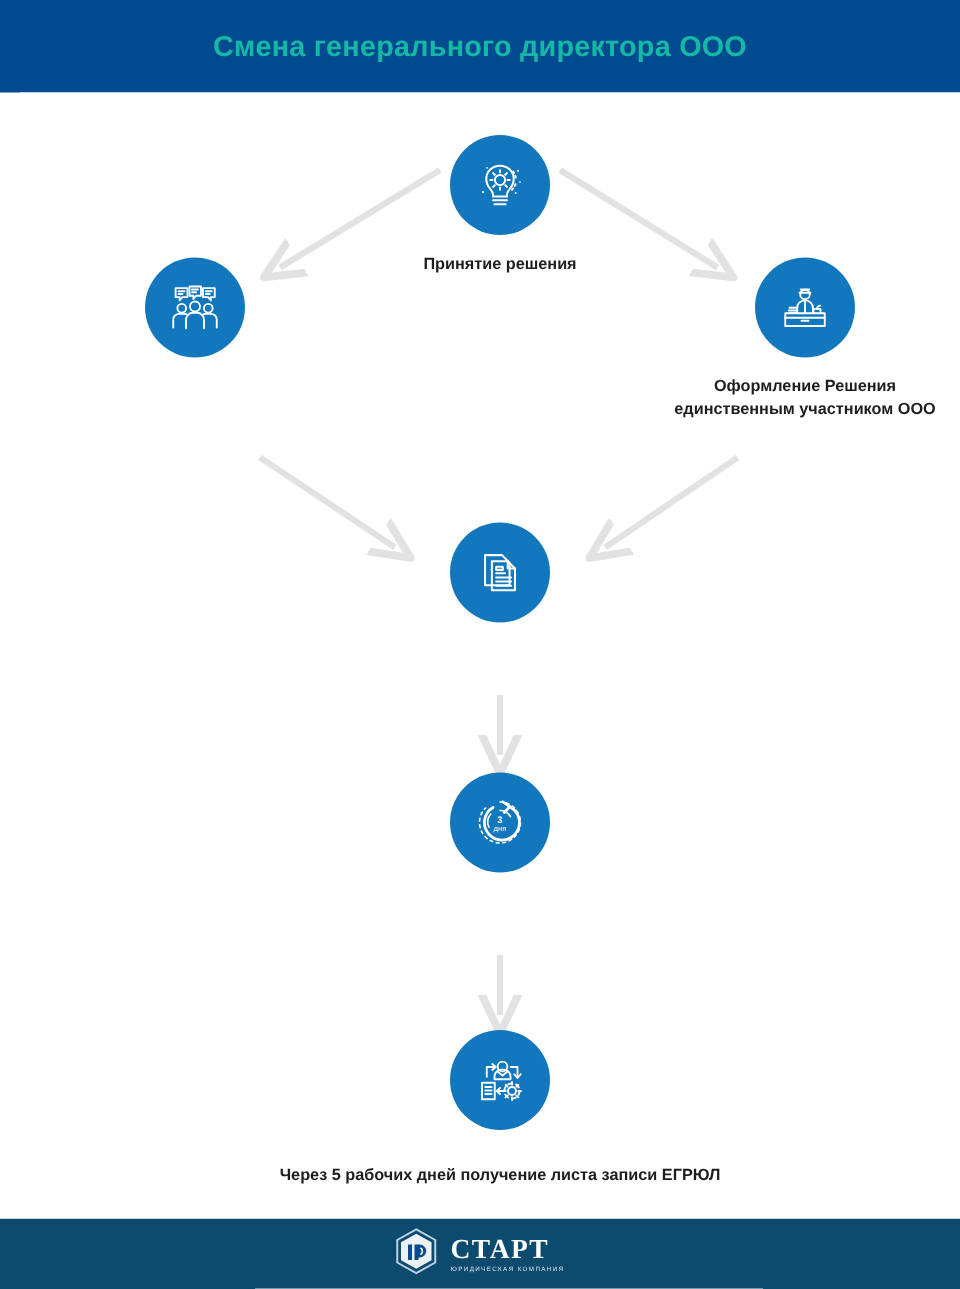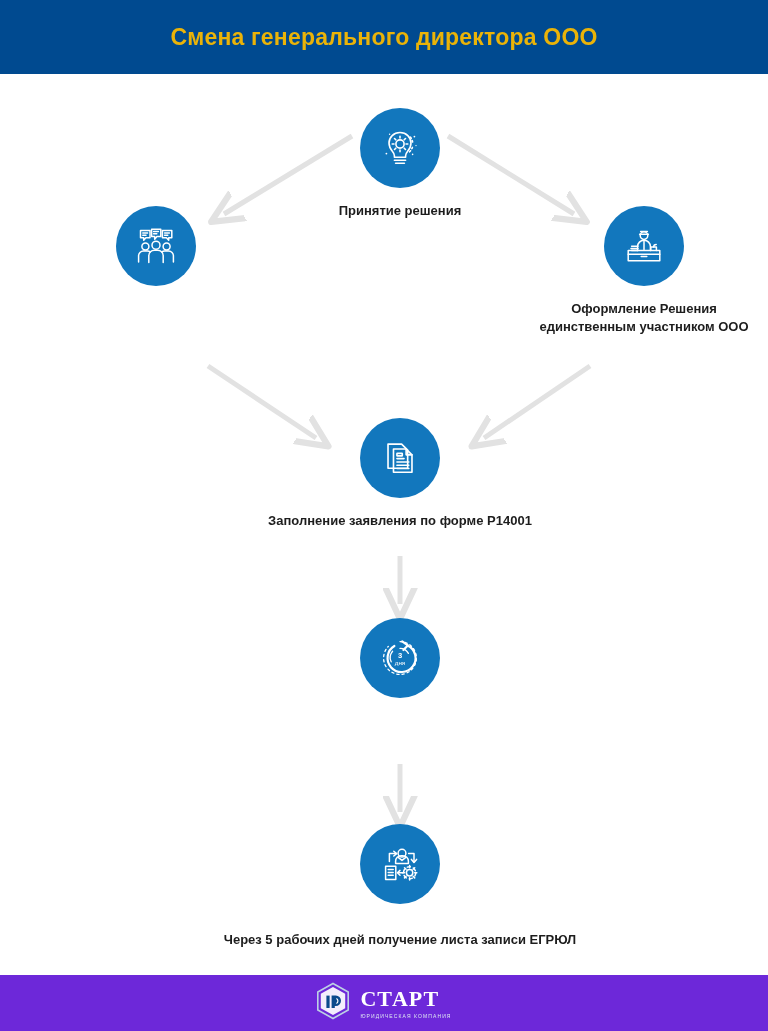--- a/index.html
+++ b/index.html
@@ -23,21 +23,21 @@
     position: absolute;
     left: 0; top: 0;
     width: 768px;
     height: 74px;
     background: #004a90;
     display: flex;
     align-items: center;
     justify-content: center;
   }
   .header-title {
-    color: #eab308;
+    color: #14b8a6;
     font-size: 23px;
     font-weight: bold;
     letter-spacing: 0.2px;
     font-family: "Liberation Sans", "DejaVu Sans", sans-serif;
     white-space: nowrap;
   }
 
   
   .canvas {
     position: absolute;
@@ -91,21 +91,21 @@
   #node-form       { left: 224px; top: 344px; width: 320px; }
   #node-deadline   { left: 144px; top: 544px; width: 480px; }
   #node-record     { left: 164px; top: 750px; width: 440px; gap: 13px; }
 
   
   .footer {
     position: absolute;
     left: 0; top: 975px;
     width: 768px;
     height: 56px;
-    background: #6d28d9;
+    background: #0c4a6e;
     display: flex;
     align-items: center;
     justify-content: center;
     gap: 10px;
   }
   .logo-mark { flex: 0 0 auto; }
   .logo-text { display: flex; flex-direction: column; align-items: flex-start; }
   .logo-name {
     color: #ffffff;
     font-family: "Liberation Serif", "DejaVu Serif", serif;
@@ -237,23 +237,20 @@
 
           <path d="M11.5 9.5h14.2l6.3 6.3v18.9H11.5z"></path>
 
           <path d="M17.2 14.6h13.2l6.1 6.1v18.2H17.2z"></path>
           <path d="M30.4 14.6v6.1h6.1"></path>
 
           <path d="M20.8 24.6h7.4M20.8 28.2h12.4M20.8 31.6h12.4M20.8 35h12.4"></path>
           <rect x="20.8" y="19.2" width="5.6" height="2.6" rx="0.4"></rect>
         </g>
       </svg>
-    </div>
-    <div class="caption">
-      <span class="ln">Заполнение заявления по форме Р14001</span>
     </div>
   </div>
 
   <div class="node" id="node-deadline">
     <div class="circle">
       <svg width="48" height="48" viewBox="0 0 48 48">
         <g fill="none" stroke="#ffffff" stroke-linecap="round" stroke-linejoin="round">
 
           <path d="M24 7.6a16.4 16.4 0 1 1-11.6 4.8" stroke-width="1.3" stroke-dasharray="2.2 3"></path>
 

